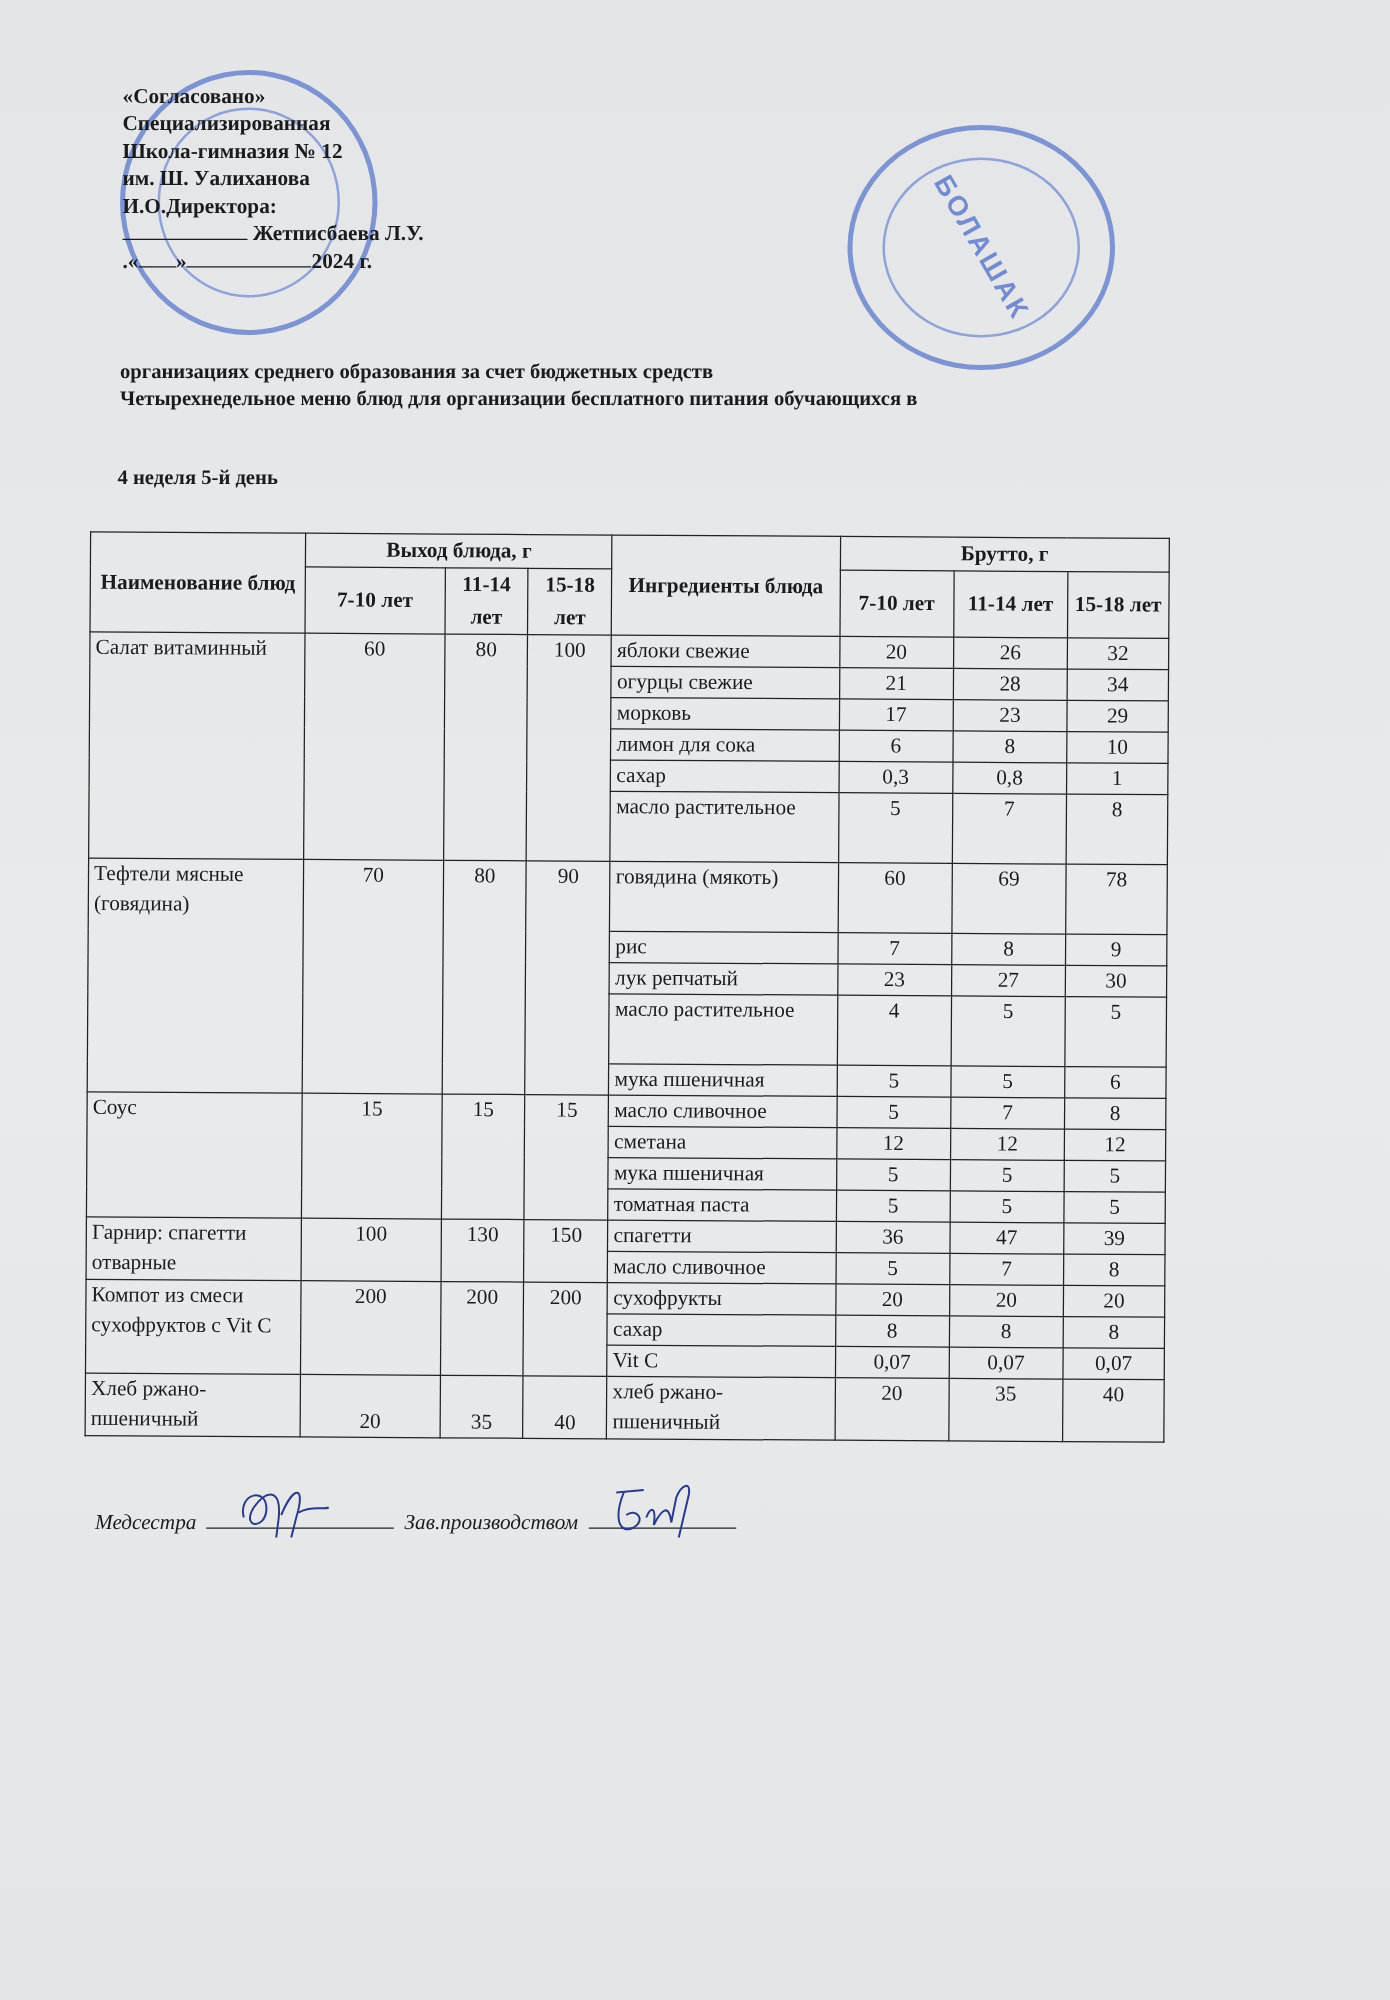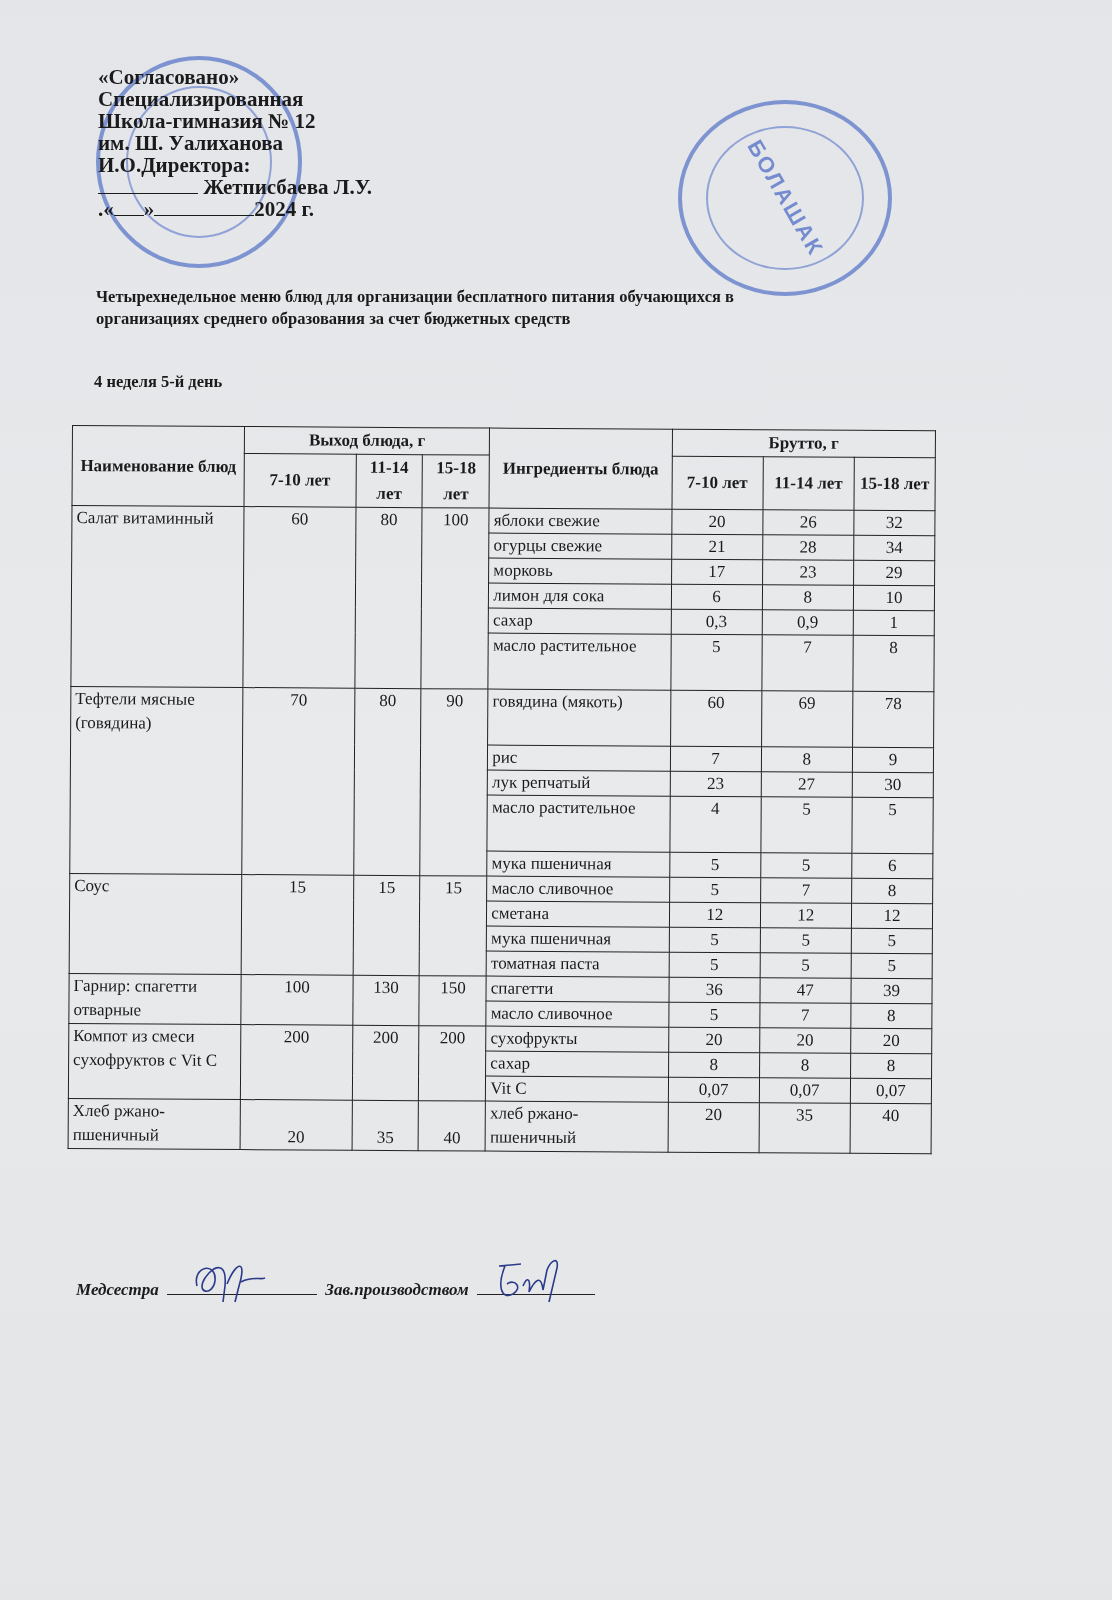--- a/index.html
+++ b/index.html
@@ -6,21 +6,21 @@
   body {
     width: 1112px; height: 1600px; overflow: hidden;
     background: #e6e7e9;
     font-family: "Liberation Serif", serif;
     color: #1b1b1d;
     position: relative;
   }
   .page { position: absolute; left: 0; top: 0; width: 1112px; height: 1600px;
     background: linear-gradient(180deg, #e4e5e8 0%, #e9eaec 50%, #e4e5e7 100%); }
 
-  .approval { position: absolute; font-weight: bold; font-size: 21px; line-height: 22px; }
+  .approval { position: absolute; font-weight: bold; font-size: 17px; line-height: 22px; }
   .approval-left { left: 98px; top: 66px; }
   .approval-right { left: 720px; top: 86px; }
   .approval .line { white-space: nowrap; }
   .sig-blank { display: inline-block; border-bottom: 1px solid #1b1b1d; height: 14px; vertical-align: baseline; }
 
   .stamp { position: absolute; border-radius: 50%; border: 4px solid rgba(40,80,190,0.55); }
   .stamp-left { left: 96px; top: 56px; width: 198px; height: 204px; }
   .stamp-left::after { content:""; position:absolute; left:26px; top:26px; right:26px; bottom:26px; border-radius:50%; border:2px solid rgba(40,80,190,0.45); }
   .stamp-right { left: 678px; top: 100px; width: 206px; height: 188px; }
   .stamp-right::after { content:""; position:absolute; left:24px; top:22px; right:24px; bottom:22px; border-radius:50%; border:2px solid rgba(40,80,190,0.45); }
@@ -32,21 +32,21 @@
 
   table.menu { position: absolute; left: 72px; top: 425px; width: 864px;
     border-collapse: collapse; font-size: 17px; transform: rotate(0.35deg); transform-origin: left top; }
   table.menu th, table.menu td { border: 1.5px solid #222; padding: 0 4px; vertical-align: top; }
   table.menu th { font-weight: bold; text-align: center; vertical-align: middle; line-height: 26px; }
   table.menu td.num { text-align: center; }
   table.menu td.dish { text-align: left; line-height: 24px; }
   table.menu td.ing { text-align: left; white-space: nowrap; line-height: 24px; }
   table.menu td { height: 24px; line-height: 24px; }
 
-  .footer { position: absolute; left: 76px; top: 1278px; font-style: italic; font-size: 17px; font-weight: bold; }
+  .footer { position: absolute; left: 76px; top: 1206px; font-style: italic; font-size: 17px; }
   .footer span { display: inline-block; }
   .sign-line { border-bottom: 1.5px solid #222; width: 150px; height: 16px; margin: 0 4px; position: relative; }
   .scribble { position: absolute; left: 20px; top: -22px; width: 80px; height: 48px; }
 </style>
 </head>
 <body>
 
 <div class="page">
 
   <div class="stamp stamp-left"></div>
@@ -64,22 +64,22 @@
       <span class="sig-blank" style="width:100px"></span>
       <span>Жетписбаева Л.У.</span>
     </div>
     <div class="line">
       <span>.«</span><span class="sig-blank" style="width:30px"></span><span>»</span><span class="sig-blank" style="width:100px"></span><span>2024 г.</span>
     </div>
   </div>
 
 
   <div class="doc-title">
+    <div>организациях среднего образования за счет бюджетных средств</div>
     <div>Четырехнедельное меню блюд для организации бесплатного питания обучающихся в</div>
-    <div>организациях среднего образования за счет бюджетных средств</div>
   </div>
   <div class="week-day">4 неделя 5-й день</div>
 
   <table class="menu">
     <colgroup>
       <col style="width:170px">
         <col style="width:110px">
         <col style="width:66px">
         <col style="width:66px">
       <col style="width:180px">
@@ -128,21 +128,21 @@
         </tr>
         <tr>
           <td class="ing">лимон для сока</td>
           <td class="num">6</td>
           <td class="num">8</td>
           <td class="num">10</td>
         </tr>
         <tr>
           <td class="ing">сахар</td>
           <td class="num">0,3</td>
-          <td class="num">0,9</td>
+          <td class="num">0,8</td>
           <td class="num">1</td>
         </tr>
         <tr style="height: 56px;">
           <td class="ing">масло растительное</td>
           <td class="num">5</td>
           <td class="num">7</td>
           <td class="num">8</td>
         </tr>
         <tr style="height: 56px;">
           <td class="dish" rowspan="5">Тефтели мясные (говядина)</td>

